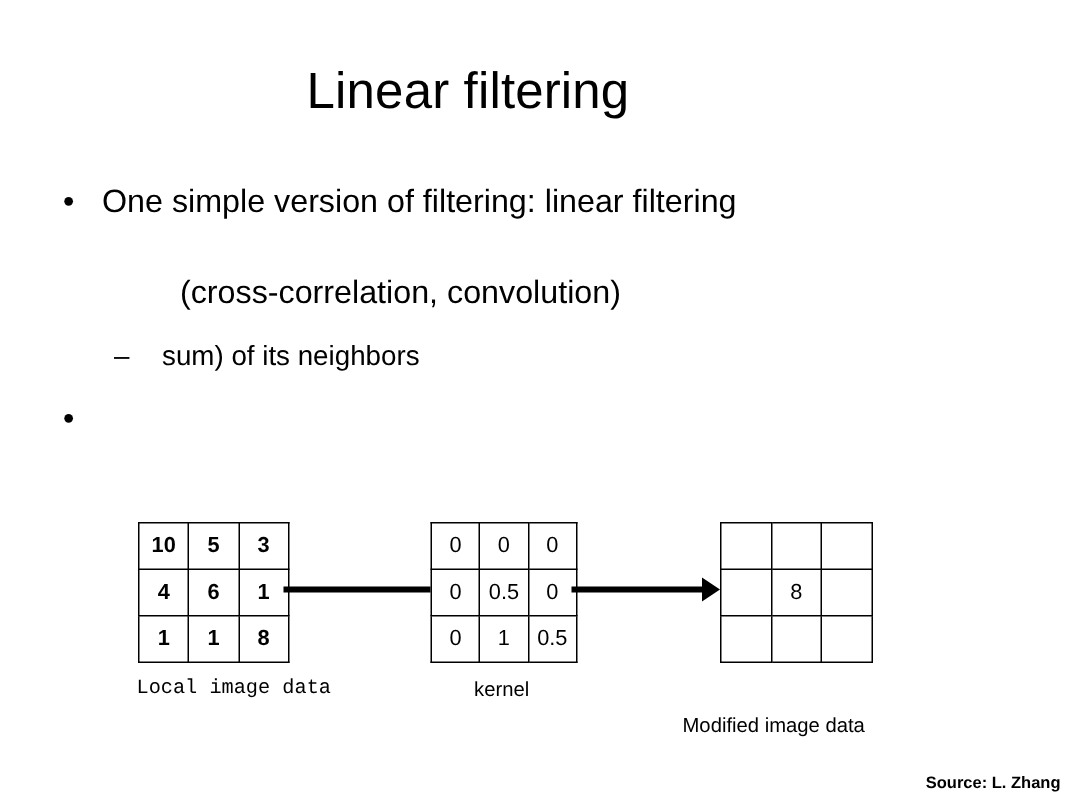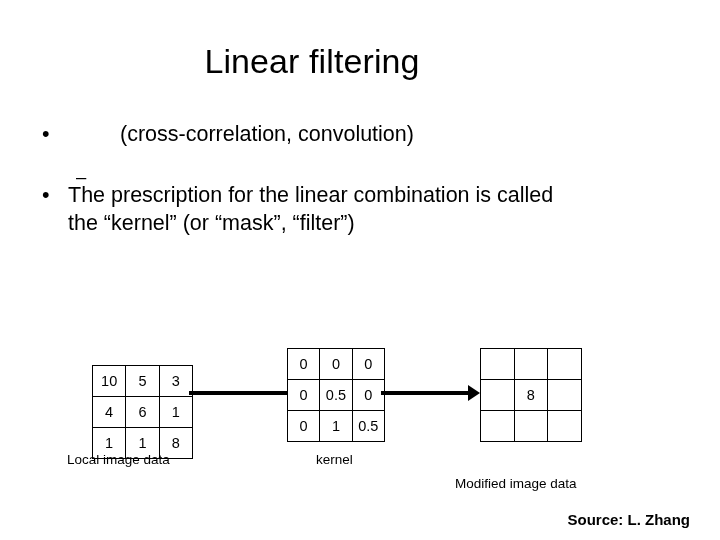--- a/index.html
+++ b/index.html
@@ -47,20 +47,21 @@
   .bullet-l1 > .dot {
     position: absolute;
     left: 12px;
     top: 0;
     font-size: 21.5px;
     line-height: 1.33;
   }
   .bullet-l1 .l1-line2 {
     display: block;
     padding-left: 52px;
+    margin-top: 32px;
   }
 
   .bullet-l2 {
     position: relative;
     padding-left: 70px;
     font-size: 18.5px;
     line-height: 1.3;
   }
   .bullet-l2 > .dash {
     position: absolute;
@@ -94,21 +95,21 @@
   .matrix td {
     border: 1.4px solid #000000;
     text-align: center;
     vertical-align: middle;
     font-size: 14.5px;
     padding: 0;
     height: 30px;
     font-family: "Liberation Sans", sans-serif;
   }
 
-  #matrix-input  { left: 92px;  top: 19px; width: 97px; }
+  #matrix-input  { left: 92px;  top: 2px; width: 97px; font-weight: bold; }
   #matrix-input td { width: 32.3px; }
 
   #matrix-kernel { left: 287px; top: 2px; width: 94px; }
   #matrix-kernel td { width: 31.3px; }
 
   #matrix-output { left: 480px; top: 2px; width: 98px; }
   #matrix-output td { width: 32.6px; }
 
   
   .connector {
@@ -130,59 +131,59 @@
     border-left: 12px solid #000000;
   }
   #arrowhead-2 { left: 468px; }
 
   
   .caption {
     position: absolute;
     font-size: 13.5px;
     white-space: nowrap;
   }
-  #caption-input  { left: 67px;  top: 452px; }
+  #caption-input  { left: 91px;  top: 452px; font-family: Liberation Mono, monospace; }
   #caption-kernel { left: 316px; top: 452px; }
   #caption-output { left: 455px; top: 452px; margin-top: 24px; }
 
   
   .source-note {
     position: absolute;
-    right: 30px;
+    right: 13px;
     bottom: 12px;
-    font-size: 15px;
+    font-size: 11px;
     font-weight: bold;
     white-space: nowrap;
     text-align: right;
   }
 </style>
 </head>
 <body>
 
 <div class="slide-title">Linear filtering</div>
 
 <div class="body-block">
 
   <div class="bullet-l1">
     <span class="dot">•</span>
+    <span>One simple version of filtering:  linear filtering</span>
     <span class="l1-line2">(cross-correlation, convolution)</span>
   </div>
 
   <div class="spacer-sm"></div>
 
   <div class="bullet-l2">
     <span class="dash">–</span>
+    <span class="l2-line2">sum) of its neighbors</span>
   </div>
 
   <div class="spacer-md"></div>
 
   <div class="bullet-l1">
     <span class="dot">•</span>
-    <span>The prescription for the linear combination is called</span>
-    <span class="l1-line2" style="padding-left:0;">the “kernel” (or “mask”, “filter”)</span>
   </div>
 
 </div>
 
 <div class="diagram">
 
   <table class="matrix" id="matrix-input">
     <tbody>
       <tr>
         <td>10</td>

